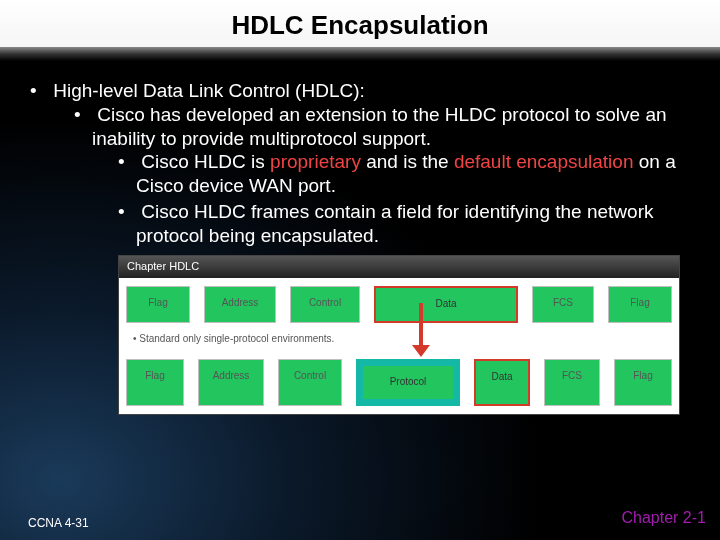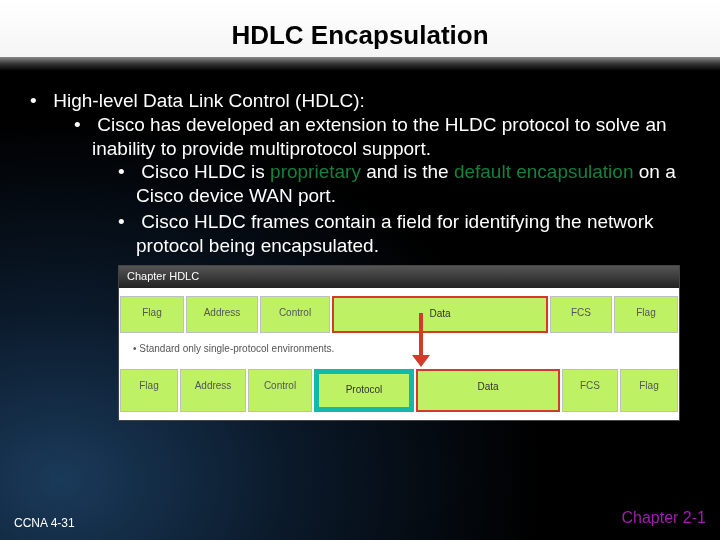--- a/index.html
+++ b/index.html
@@ -6,21 +6,21 @@
   body{
     width:720px;height:540px;
     background:#000;
     font-family:Arial,Helvetica,sans-serif;
     overflow:hidden;
     position:relative;
     background:radial-gradient(ellipse 600px 450px at 60px 480px,#1a3a5a 0%,#0a1828 40%,#000 80%);
   }
   .title-area{
     text-align:center;
-    padding:16px 0 0 0;
+    padding:6px 0 0 0;
     color:#000;
     background:linear-gradient(#fff,#f5f5f5);
   }
   .title{
     font-size:26px;
     font-weight:bold;
     padding:4px 0 6px 0;
   }
   .title-underline{
     height:14px;
@@ -34,21 +34,21 @@
   }
   ul.top{list-style:none;margin:0;padding:0;}
   ul.top>li::before{content:"•";display:inline-block;width:18px;margin-left:-18px;}
   ul.top>li{padding-left:18px;margin-bottom:2px;}
   ul.sub1{list-style:none;margin:0;padding:0 0 0 26px;font-weight:normal;}
   ul.sub1>li::before{content:"•";display:inline-block;width:18px;margin-left:-18px;}
   ul.sub1>li{padding-left:18px;margin-bottom:2px;}
   ul.sub2{list-style:none;margin:0;padding:0 0 0 26px;font-weight:normal;}
   ul.sub2>li::before{content:"•";display:inline-block;width:18px;margin-left:-18px;}
   ul.sub2>li{padding-left:18px;margin-bottom:2px;}
-  .hl-red{color:#15803d;}
+  .hl-red{color:#ef4444;}
   .figure{
     margin:8px 0 0 88px;
     width:560px;
     background:#fff;
     border:1px solid #444;
     font-size:11px;
     color:#333;
   }
   .sec-head{
     background:linear-gradient(#555,#222);
@@ -56,33 +56,33 @@
     font-size:11px;
     padding:4px 8px;
   }
   .row{display:flex;align-items:stretch;}
   .cell{
     border:1px solid #bfbfbf;
     padding:10px 0;
     text-align:center;
     font-size:10px;
     color:#555;
-    margin:8px 1px;
-    background:#bef264;
+    margin:8px 7px;
+    background:#22c55e;
   }
   .row1 .c-flag{flex:0 0 62px;}
   .row1 .c-addr{flex:0 0 70px;}
   .row1 .c-ctrl{flex:0 0 68px;}
   .row1 .c-data{flex:1 1 auto;border:2px solid #d43a2a;color:#333;}
   .row1 .c-fcs{flex:0 0 60px;}
   .row1 .c-flag2{flex:0 0 62px;}
   .row2 .c-flag{flex:0 0 56px;}
   .row2 .c-addr{flex:0 0 64px;}
   .row2 .c-ctrl{flex:0 0 62px;}
-  .row2 .c-proto{flex:0 0 90px;border:5px solid #14b8a6;color:#333;}
+  .row2 .c-proto{flex:0 0 90px;border:7px solid #14b8a6;color:#333;}
   .row2 .c-data{flex:1 1 auto;border:2px solid #d43a2a;color:#333;}
   .row2 .c-fcs{flex:0 0 54px;}
   .row2 .c-flag2{flex:0 0 56px;}
   .note{
     font-size:10px;
     color:#555;
     padding:2px 8px 6px 14px;
   }
   .note::before{content:"•  ";}
   .arrow-wrap{position:relative;height:0;}
@@ -90,21 +90,21 @@
     position:absolute;left:300px;top:-48px;width:4px;height:46px;background:#d43a2a;
   }
   .arrow-head{
     position:absolute;left:293px;top:-6px;
     width:0;height:0;
     border-left:9px solid transparent;
     border-right:9px solid transparent;
     border-top:12px solid #d43a2a;
   }
   .footer-left{
-    position:absolute;left:14px;bottom:10px;
+    position:absolute;left:28px;bottom:10px;
     color:#fff;font-size:12px;
   }
   .footer-right{
     position:absolute;right:14px;bottom:13px;
     color:#a21caf;font-size:16px;
   }
 </style>
 </head>
 <body>
 

